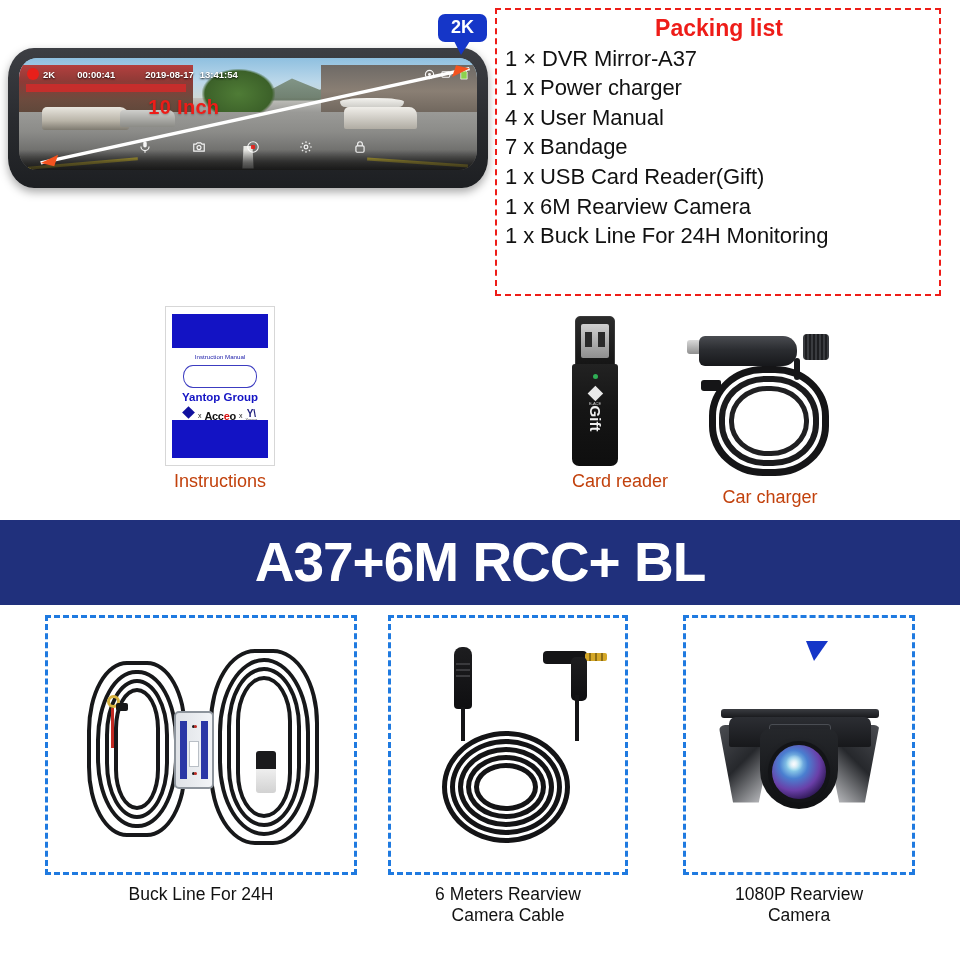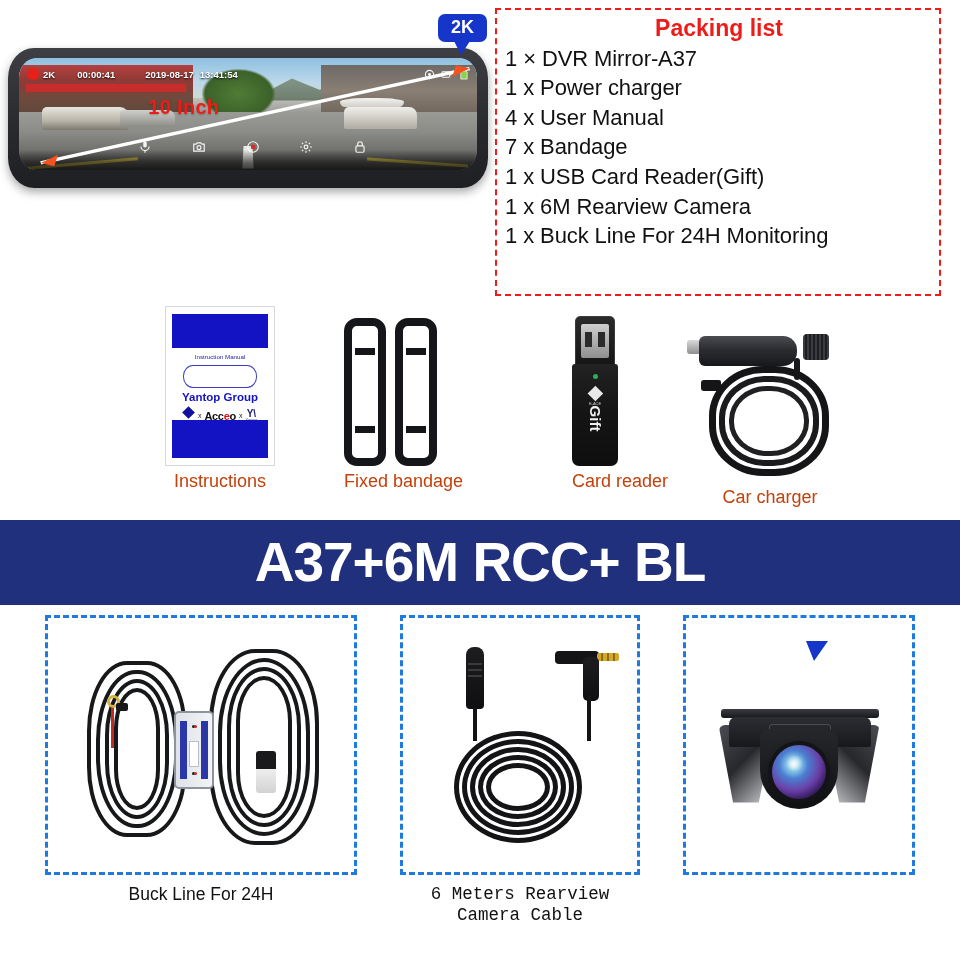--- a/index.html
+++ b/index.html
@@ -379,35 +379,20 @@
               <span class="g">Y\</span>
               <span class="t">Yanace</span>
             </span>
           </div>
           <div class="bar b2"></div>
         </div>
       </div>
       <div class="cap">Instructions</div>
     </div>
 
-    <div class="acc" style="left:344px; top:12px;">
-      <div class="art">
-        <div class="band-pair">
-          <div class="band">
-              <i class="s1"></i>
-              <i class="s2"></i>
-            </div>
-          <div class="band">
-              <i class="s1"></i>
-              <i class="s2"></i>
-            </div>
-        </div>
-      </div>
-      <div class="cap">Fixed bandage</div>
-    </div>
 
     <div class="acc" style="left:572px; top:10px;">
       <div class="art">
         <div class="reader">
           <div class="cap-usb"></div>
           <div class="usb-plug"></div>
           <div class="body"></div>
           <div class="led"></div>
           <div class="brand">
             <span class="dia"></span>
@@ -468,21 +453,21 @@
           <div class="dot" style="right:15px; bottom:12px; background:#c22a22;"></div>
         </div>
         <div class="usb"></div>
       </div>
     </div>
     <div class="bcap">
       <div>Buck Line For 24H</div>
     </div>
   </div>
 
-  <div class="bcell" style="left:400px;font-family:Liberation Mono, monospace;">
+  <div class="bcell" style="left:388px;">
     <div class="bbox" style="width:240px; height:260px;">
       <div class="cable6">
         <div class="conn">
             <i style="top:16px"></i>
             <i style="top:22px"></i>
             <i style="top:28px"></i>
           </div>
         <div class="stem"></div>
         <div class="jarm"></div>
         <div class="gold"></div>
@@ -510,15 +495,19 @@
         <div class="bracket"></div>
         <div class="wing-l"></div>
         <div class="wing-r"></div>
         <div class="hood">
           <div class="lbl"></div>
         </div>
         <div class="core"></div>
         <div class="lens"></div>
       </div>
     </div>
+    <div class="bcap">
+      <div>1080P Rearview</div>
+      <div>Camera</div>
+    </div>
   </div>
 
 </div>
 
 </body></html>

